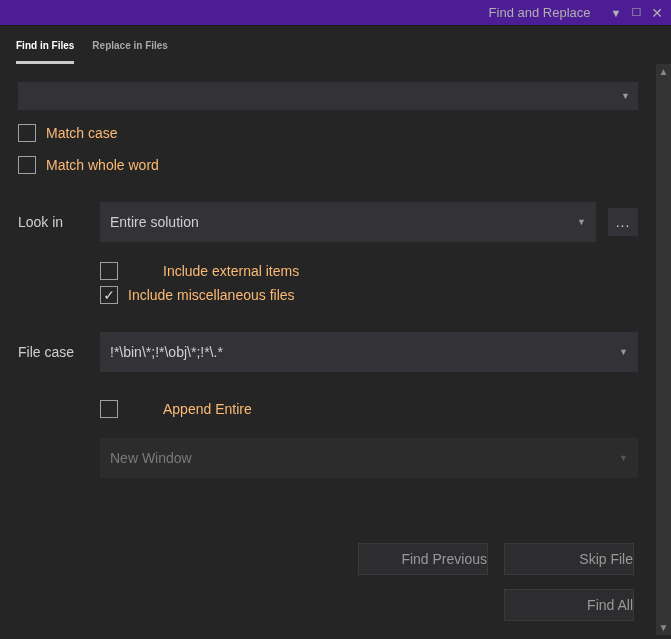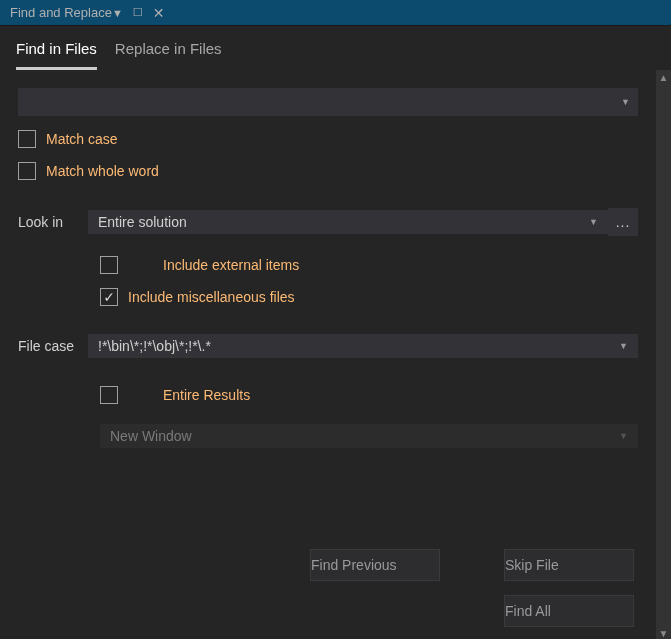--- a/index.html
+++ b/index.html
@@ -8,38 +8,39 @@
       color: #cccccc;
       font-family: "Segoe UI", Arial, sans-serif;
       font-size: 14px;
       width: 671px;
       height: 639px;
       overflow: hidden;
     }
     .titlebar {
       display: flex;
       align-items: center;
-      justify-content: flex-start;
+      justify-content: flex-end;
       padding: 4px 8px 4px 10px;
       height: 26px;
-      background: #0c4a6e;
+      background: #4c1d95;
       border-bottom: 1px solid #1a1a1a;
+      gap: 20px;
     }
     .titlebar .title { color: #b0b0b0; font-size: 13px; }
     .titlebar .wincontrols { display: flex; gap: 10px; align-items: center; }
     .titlebar .wincontrols span { color: #b0b0b0; font-size: 11px; cursor: pointer; }
     .tabs {
       display: flex;
       gap: 18px;
       padding: 14px 16px 0 16px;
     }
     .tab {
       color: #a8a8a8;
-      font-weight: 400;
-      font-size: 15px;
+      font-weight: 700;
+      font-size: 10px;
       padding-bottom: 10px;
       cursor: pointer;
     }
     .tab.active {
       color: #ffffff;
       border-bottom: 3px solid #cccccc;
     }
     .content-wrap {
       position: relative;
       height: calc(639px - 26px - 42px);
@@ -100,32 +101,32 @@
     .checkbox.checked::after {
       content: "✓";
       color: #ddd;
       font-size: 14px;
       line-height: 1;
     }
     .check-label { color: #fdba74; }
     .form-row {
       display: flex;
       align-items: center;
-      gap: 0;
+      gap: 12px;
       margin-top: 28px;
     }
     .form-label {
       width: 70px;
       color: #d0d0d0;
       flex-shrink: 0;
     }
     .combo {
       flex: 1;
       background: #333337;
-      height: 24px;
+      height: 40px;
       display: flex;
       align-items: center;
       justify-content: space-between;
       padding: 0 10px;
       cursor: pointer;
       color: #d0d0d0;
     }
     .combo.disabled {
       background: #2c2c2d;
       color: #7a7a7a;
@@ -135,39 +136,38 @@
       height: 28px;
       background: #333337;
       color: #d0d0d0;
       display: flex;
       align-items: center;
       justify-content: center;
       cursor: pointer;
       letter-spacing: 1px;
     }
     .indent-group { margin-left: 82px; }
-    .indent-group .check-row { margin-top: 14px; }
+    .indent-group .check-row { margin-top: 6px; }
     .indent-group .check-row.first-sub { margin-top: 20px; gap: 45px; }
     .spacer { flex: 1; }
     .button-row {
       display: flex;
       justify-content: flex-end;
       gap: 16px;
       padding: 10px 4px;
     }
     .btn {
       background: #2d2d30;
       color: #999;
       border: 1px solid #3a3a3c;
       padding: 7px 0;
       width: 130px;
-      text-align: left;
+      text-align: right;
       cursor: pointer;
       font-size: 14px;
-      margin-left: 48px;
     }
   </style>
 </head>
 <body>
 
 <div class="titlebar">
   <div class="title">Find and Replace</div>
   <div class="wincontrols">
     <span>▼</span>
     <span>☐</span>
@@ -221,21 +221,21 @@
       <div class="form-label">File case</div>
       <div class="combo">
         <span>!*\bin\*;!*\obj\*;!*\.*</span>
         <span class="dropdown-arrow">▼</span>
       </div>
     </div>
 
     <div class="indent-group">
       <div class="check-row first-sub" style="margin-top:28px;">
         <span class="checkbox"></span>
-        <span class="check-label">Entire Results</span>
+        <span class="check-label">Append Entire</span>
       </div>
       <div style="margin-top:20px;">
         <div class="combo disabled">
           <span>New Window</span>
           <span class="dropdown-arrow" style="color:#555;">▼</span>
         </div>
       </div>
     </div>
 
     <div class="spacer"></div>

